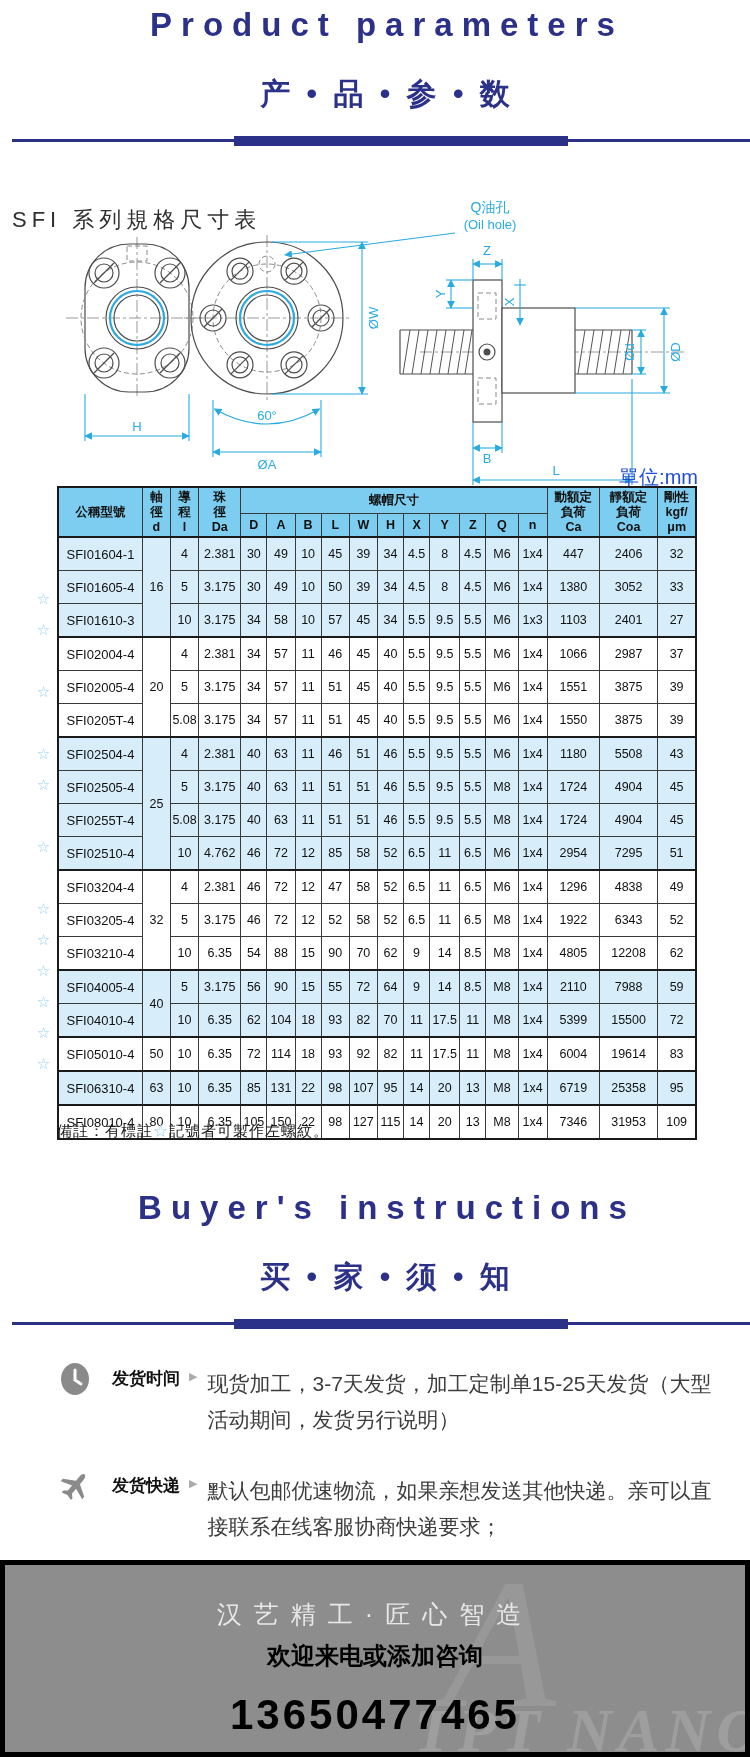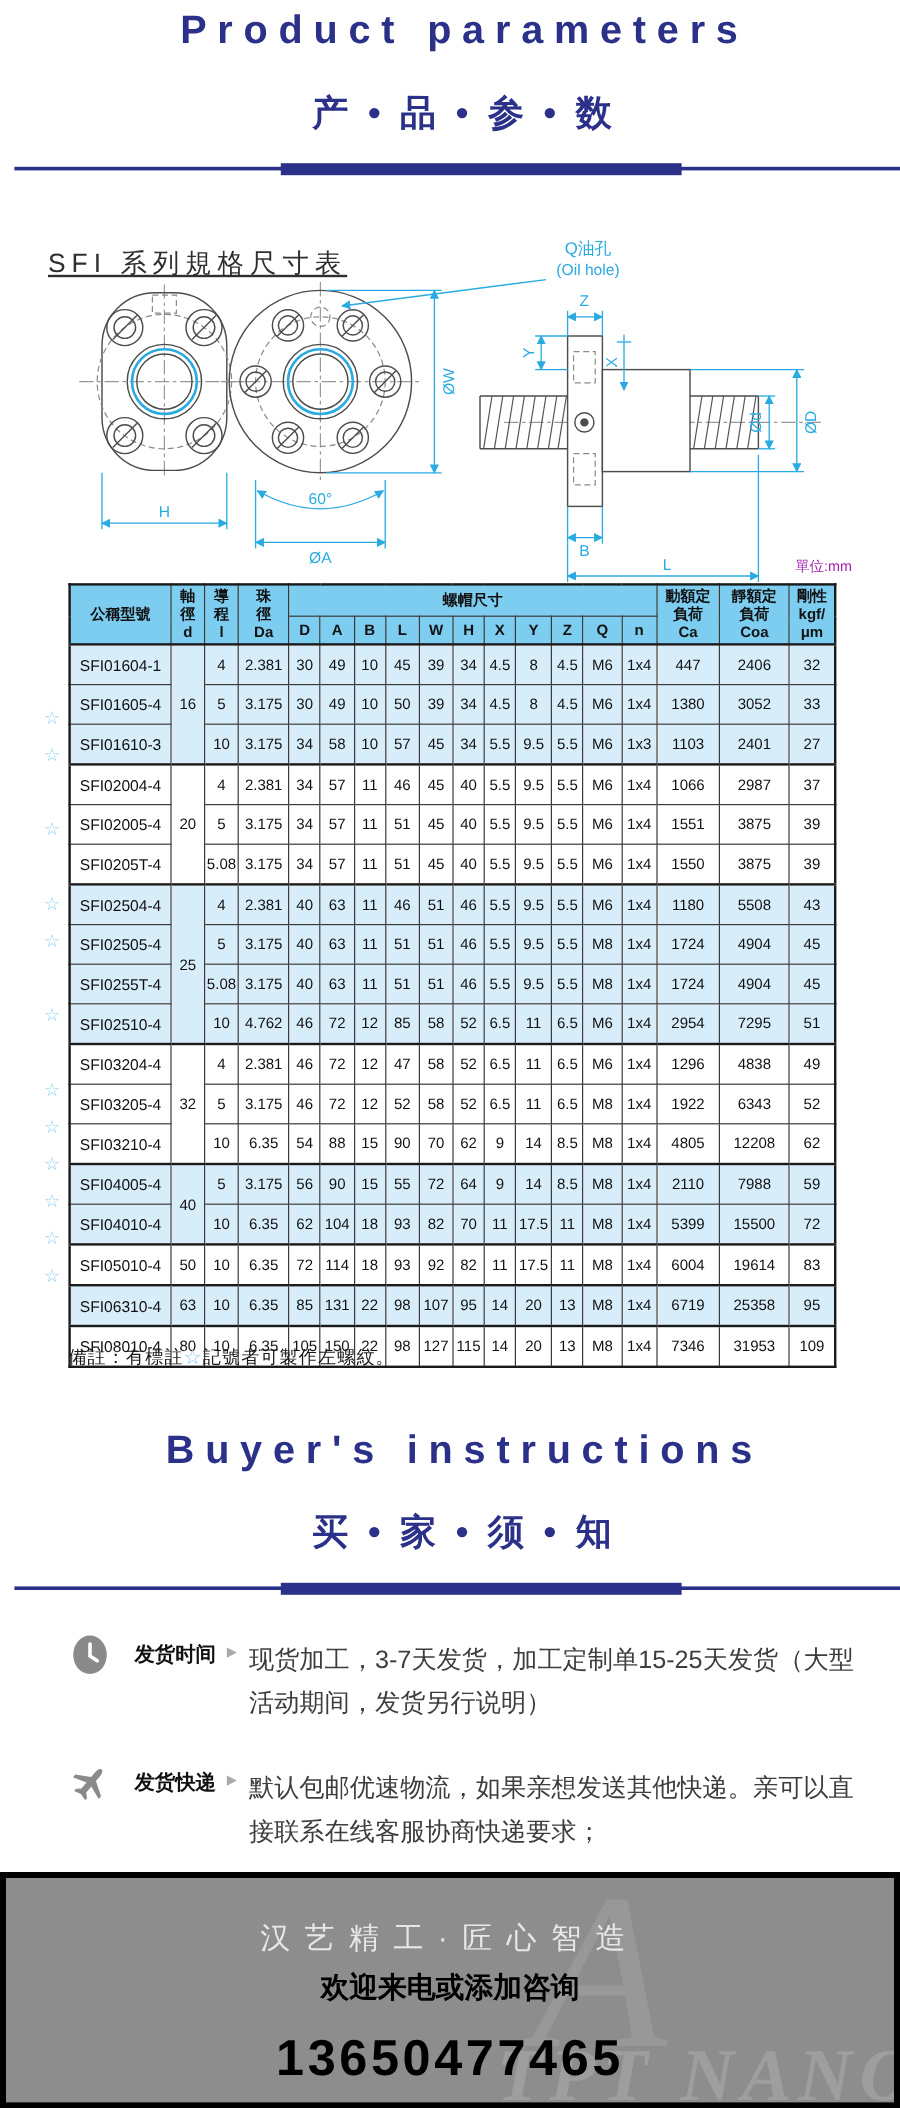--- a/index.html
+++ b/index.html
@@ -11,25 +11,25 @@
   .hdr1{top:0;}
   .hdr2{top:1183px;}
   .title-en{margin:6px 0 0;text-align:center;font-size:33px;font-weight:bold;
             color:#2b3088;letter-spacing:9px;}
   .title-zh{margin:30px 0 0;text-align:center;font-size:30px;font-weight:bold;
             color:#2b3088;letter-spacing:4px;}
   .divider{position:relative;height:10px;margin-top:21px;}
   .divider .line{position:absolute;left:0;right:0;top:3px;height:3px;background:#2b3088;}
   .divider .bar{position:absolute;left:222px;width:334px;top:0;height:10px;background:#2b3088;}
 
-  .sfi-title{position:absolute;top:205px;left:40px;font-size:22px;letter-spacing:5px;color:#2f2f2f;text-decoration:underline;}
+  .sfi-title{position:absolute;top:205px;left:12px;font-size:22px;letter-spacing:5px;color:#2f2f2f;}
 
   .diagrams{position:absolute;top:195px;left:0;width:750px;height:300px;pointer-events:none;}
 
-  .unit{position:absolute;top:464px;right:40px;font-size:12px;color:#a21caf;}
+  .unit{position:absolute;top:464px;right:52px;font-size:20px;color:#1d4ed8;}
 
   
   .table-wrap{position:absolute;top:486px;left:30px;display:flex;align-items:flex-start;}
   .gutter{width:27px;padding-top:66px;}
   .star-slot{height:31px;line-height:31px;text-align:center;font-size:15px;color:#8fd2f2;}
   table.spec{table-layout:fixed;width:640px;border-collapse:collapse;border:2px solid #1a1a1a;}
   .spec th{background:#7ccdef;font-size:12.5px;font-weight:bold;color:#111;
            border:1px solid #3a3a3a;padding:2px 0;text-align:center;}
   .spec thead{border-bottom:2px solid #1a1a1a;}
   .pre{white-space:pre-line;line-height:1.18;}

